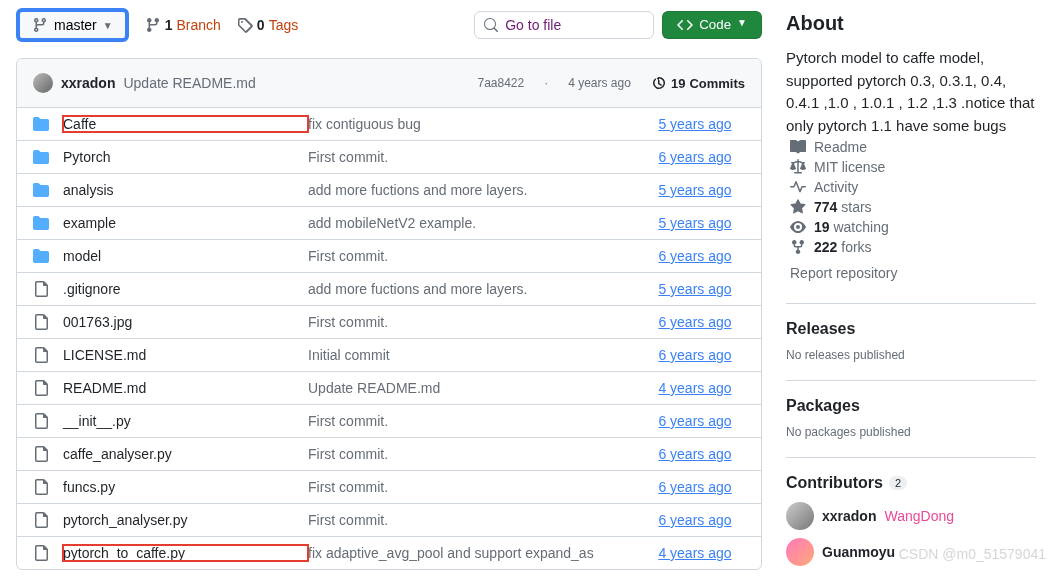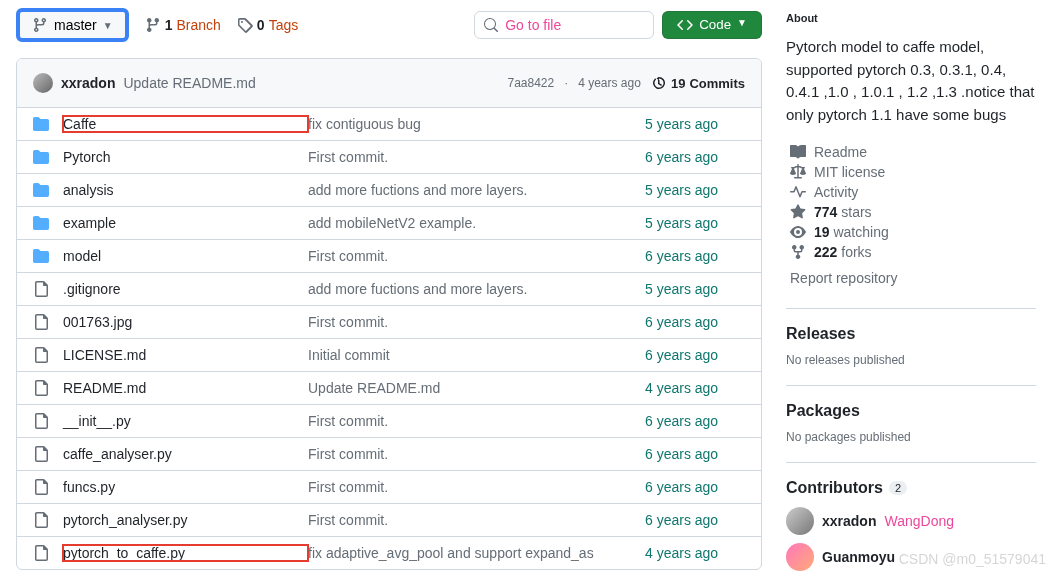--- a/index.html
+++ b/index.html
@@ -7,41 +7,41 @@
 .container { display: flex; gap: 24px; padding: 8px 16px; width: 1052px; }
 .main { flex: 1; min-width: 0; }
 .sidebar { width: 250px; padding-top: 4px; }
 .top-bar { display: flex; align-items: center; gap: 8px; margin-bottom: 16px; }
 .branch-btn { display: inline-flex; align-items: center; gap: 6px; padding: 5px 12px; border: 4px solid #3b82f6; border-radius: 6px; background: #f6f8fa; font-size: 14px; cursor: pointer; }
 .branch-btn .caret { font-size: 10px; color:#656d76; }
 .meta-link { display: inline-flex; align-items: center; gap: 4px; color: #1f2328; font-size: 14px; margin-left: 8px; text-decoration: none; }
 .meta-link b { font-weight: 600; }
 .meta-link .muted { color: #c2410c; }
 .spacer { flex: 1; }
-.search-box { display: flex; align-items: center; gap: 6px; border: 1px solid #d0d7de; border-radius: 6px; padding: 5px 8px; width: 180px; color: #ec4899; background:#fff; }
+.search-box { display: flex; align-items: center; gap: 6px; border: 1px solid #d0d7de; border-radius: 6px; padding: 5px 8px; width: 180px; color: #701a75; background:#fff; }
 .code-btn { display: inline-flex; align-items: flex-start; gap: 6px; background: #1f883d; color: #fff; border: 1px solid rgba(31,35,40,.15); border-radius: 6px; padding: 5px 14px; font-weight: 500; cursor: pointer; }
 .code-btn .caret { font-size: 10px; }
 .file-box { border: 1px solid #d0d7de; border-radius: 6px; overflow: hidden; }
 .box-header { display: flex; align-items: center; padding: 14px 16px; background: #f6f8fa; border-bottom: 1px solid #d0d7de; font-size: 14px; }
 .avatar { width: 20px; height: 20px; border-radius: 50%; background: linear-gradient(135deg,#bbb,#666); margin-right: 8px; }
 .author { font-weight: 600; margin-right: 8px; }
 .commit-msg { color: #656d76; }
-.box-header .right { margin-left: auto; display: flex; align-items: center; gap: 10px; color: #656d76; font-size: 12px; }
+.box-header .right { margin-left: auto; display: flex; align-items: center; gap: 20px; color: #656d76; font-size: 12px; }
 .commits-link { display: inline-flex; align-items: center; gap: 4px; font-weight: 600; color: #1f2328; font-size: 13px; }
 .row { display: flex; align-items: center; padding: 8px 16px; border-bottom: 1px solid #d0d7de; }
 .row:last-child { border-bottom: none; }
 .row .icon { width: 16px; height: 16px; margin-right: 14px; flex-shrink: 0; }
 .row .name { width: 245px; color: #1f2328; }
 .row .name a { color: inherit; text-decoration: none; }
 .row .msg { flex: 1; color: #656d76; }
 .row .msg a { color: inherit; text-decoration: none; }
-.row .age { color: #0f766e; text-align: left; width: 100px; }
+.row .age { color: #3b82f6; text-align: center; width: 100px; text-decoration: underline; }
 .hl-red { outline: 2px solid #e63c2f; outline-offset: -1px; }
-.sidebar h2 { font-size: 11px; font-weight: 600; margin-bottom: 12px; }
-.sidebar p.desc { font-size: 15px; line-height: 1.5; margin-bottom: 16px; }
+.sidebar h2 { font-size: 20px; font-weight: 600; margin-bottom: 12px; }
+.sidebar p.desc { font-size: 15px; line-height: 1.5; }
 .sidebar .meta-list { list-style: none; margin-bottom: 20px; }
 .sidebar .meta-list li { display: flex; align-items: center; gap: 8px; padding: 2px 4px; font-size: 14px; }
 .sidebar .meta-list li a { color: #656d76; text-decoration: none; }
 .sidebar .meta-list li a b { color: #1f2328; font-weight: 600; }
 .sidebar .section { border-top: 1px solid #d0d7de; padding-top: 16px; margin-bottom: 18px; }
 .sidebar .section h3 { font-size: 16px; font-weight: 600; margin-bottom: 10px; display:flex; align-items:center; gap:6px; }
 .sidebar .muted-sm { color: #656d76; font-size: 12px; }
 .counter { background: #d0d7de66; border-radius: 999px; font-size: 11px; padding: 1px 6px; font-weight: 500; color:#1f2328; }
 .contrib { display: flex; align-items: center; gap: 8px; margin-bottom: 8px; font-size: 14px; }
 .contrib .av { width: 28px; height: 28px; border-radius: 50%; background: linear-gradient(135deg,#ccc,#777); }

